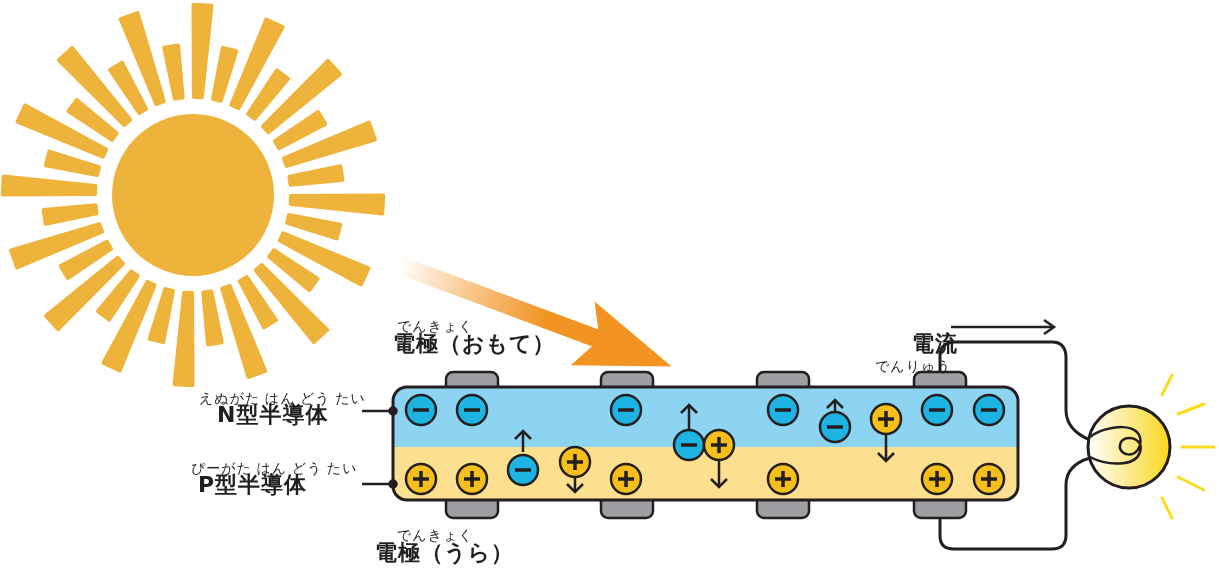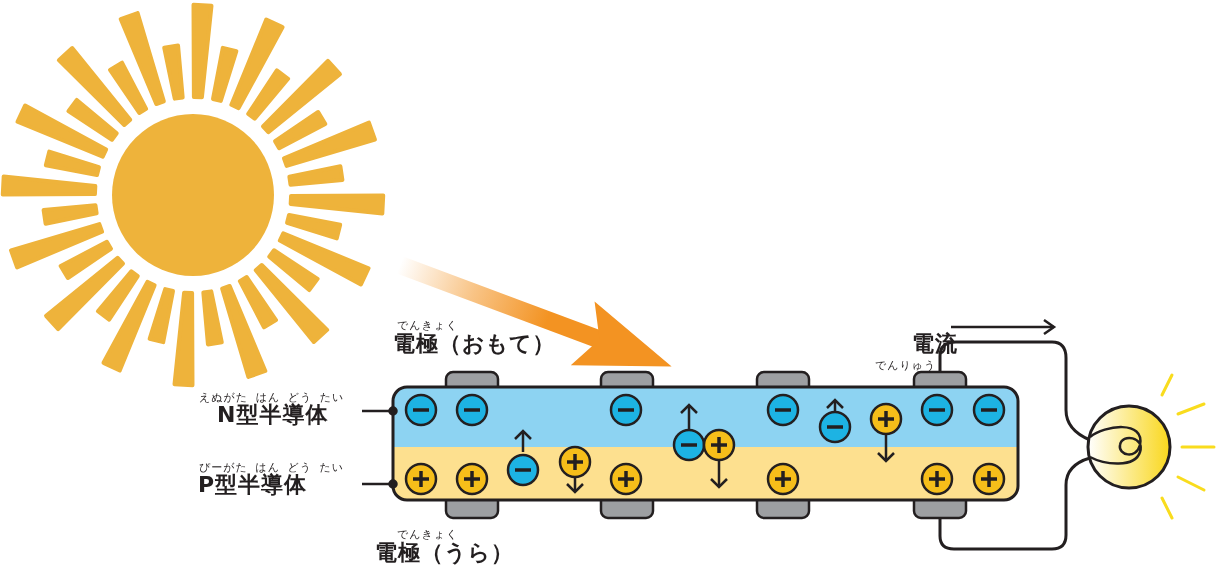--- a/index.html
+++ b/index.html
@@ -1,18 +1,18 @@
 <!DOCTYPE html>
 <html><head>
   <meta charset="utf-8">
   <style>
     html, body { margin: 0; padding: 0; background: #ffffff; }
     body { width: 1219px; height: 568px; position: relative; overflow: hidden; font-family: "DejaVu Sans", sans-serif; }
     #stage { position: absolute; left: 0; top: 0; }
-    .ruby { position: absolute; font-size: 11px; color: #231f20; letter-spacing: 1px; white-space: nowrap; font-family: Liberation Mono, monospace; }
+    .ruby { position: absolute; font-size: 14px; color: #231f20; letter-spacing: 1px; white-space: nowrap; font-family: Liberation Serif, serif; }
     .big { position: absolute; font-size: 22px; font-weight: bold; color: #231f20; white-space: nowrap; font-family: "DejaVu Sans", sans-serif; letter-spacing: 1px; }
   </style>
 </head>
 <body>
 
 <svg id="stage" width="1219" height="568" viewBox="0 0 1219 568">
   <defs>
     <linearGradient id="arrowGrad" x1="0" y1="0" x2="1" y2="0">
       <stop offset="0" stop-color="#f39322" stop-opacity="0"></stop>
       <stop offset="0.35" stop-color="#f39322" stop-opacity="0.55"></stop>
@@ -230,17 +230,17 @@
 
 <div class="ruby" style="left:397px; top:318px;">でんきょく</div>
 <div class="big" style="left:393px; top:329px;">電極（おもて）</div>
 
 <div class="ruby" style="left:875px; top:318px;margin-top:40px;">でんりゅう</div>
 <div class="big" style="left:912px; top:329px;">電流</div>
 
 <div class="ruby" style="left:199px; top:390px;text-align:right;">えぬがた はん どう たい</div>
 <div class="big" style="left:198px; top:400px;margin-left:19px;">N型半導体</div>
 
-<div class="ruby" style="left:199px; top:460px;text-align:right;">ぴーがた はん どう たい</div>
+<div class="ruby" style="left:191px; top:460px;text-align:right;">ぴーがた はん どう たい</div>
 <div class="big" style="left:198px; top:470px;">P型半導体</div>
 
 <div class="ruby" style="left:397px; top:527px;">でんきょく</div>
 <div class="big" style="left:375px; top:538px;">電極（うら）</div>
 
 </body></html>

